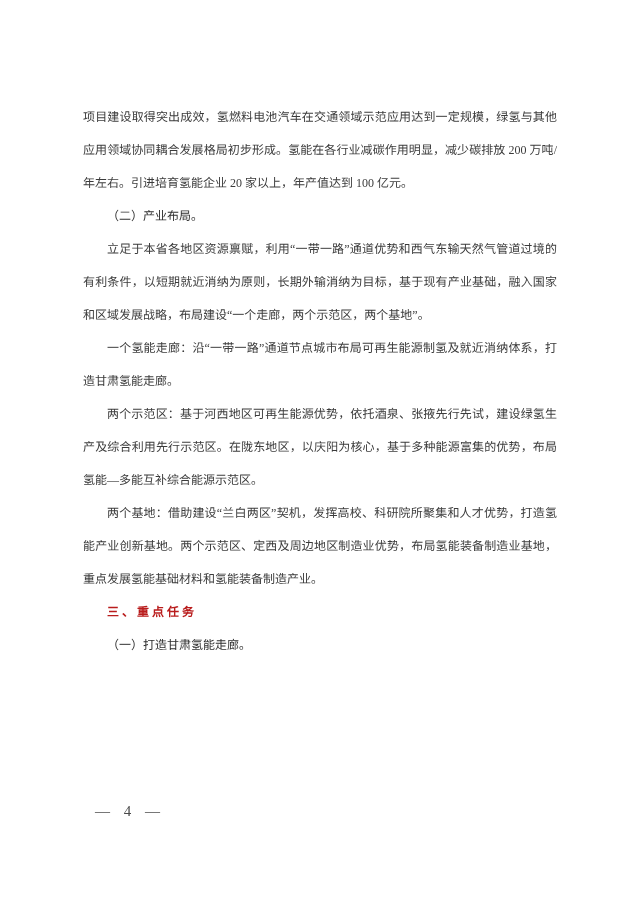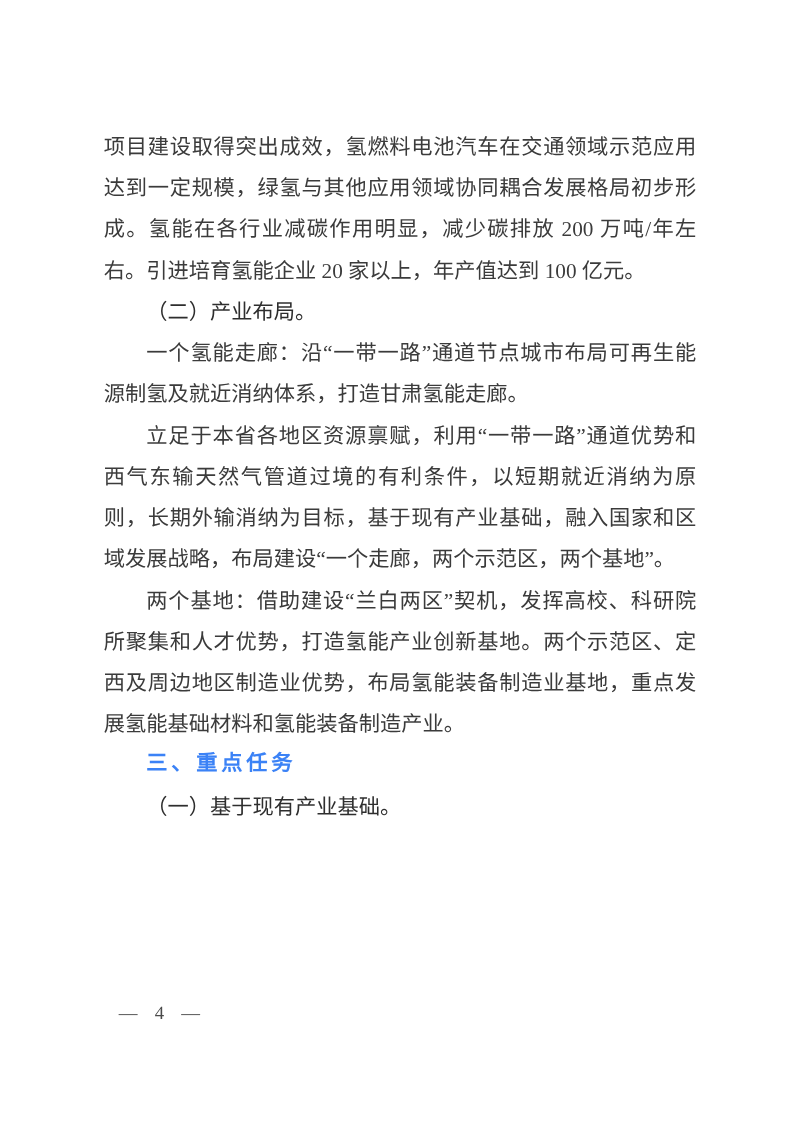--- a/index.html
+++ b/index.html
@@ -14,21 +14,21 @@
     background: #ffffff;
     font-family: "Liberation Serif", "DejaVu Serif", serif;
     color: #3b3b3b;
     overflow: hidden;
   }
   .content {
     position: absolute;
     left: 83px;
     width: 474px;
     top: 101px;
-    font-size: 17px;
+    font-size: 12px;
     line-height: 33px;
     text-align: justify;
     text-justify: inter-character;
   }
   .content p {
     margin: 0;
     padding: 0;
   }
   .para {
     text-indent: 2em;
@@ -37,41 +37,42 @@
     text-indent: 0;
   }
   .heading-kai {
     text-indent: 2em;
     font-weight: normal;
     color: #2e2e2e;
   }
   .heading-hei {
     text-indent: 2em;
     font-weight: bold;
-    font-family: Liberation Mono, monospace;
-    color: #3b82f6;
+    font-family: Liberation Serif, serif;
+    color: #b91c1c;
     letter-spacing: 3px;
   }
   .page-footer {
     position: absolute;
     left: 95px;
     top: 801px;
     font-size: 15px;
     line-height: 20px;
     color: #4a4a4a;
     word-spacing: 10px;
   }
 </style>
 </head>
 <body>
 
 <div class="page">
   <div class="content">
     <p class="para no-indent">项目建设取得突出成效，氢燃料电池汽车在交通领域示范应用达到一定规模，绿氢与其他应用领域协同耦合发展格局初步形成。氢能在各行业减碳作用明显，减少碳排放 200 万吨/年左右。引进培育氢能企业 20 家以上，年产值达到 100 亿元。</p>
     <p class="heading-kai">（二）产业布局。</p>
+    <p class="para">立足于本省各地区资源禀赋，利用“一带一路”通道优势和西气东输天然气管道过境的有利条件，以短期就近消纳为原则，长期外输消纳为目标，基于现有产业基础，融入国家和区域发展战略，布局建设“一个走廊，两个示范区，两个基地”。</p>
     <p class="para">一个氢能走廊：沿“一带一路”通道节点城市布局可再生能源制氢及就近消纳体系，打造甘肃氢能走廊。</p>
-    <p class="para">立足于本省各地区资源禀赋，利用“一带一路”通道优势和西气东输天然气管道过境的有利条件，以短期就近消纳为原则，长期外输消纳为目标，基于现有产业基础，融入国家和区域发展战略，布局建设“一个走廊，两个示范区，两个基地”。</p>
+    <p class="para">两个示范区：基于河西地区可再生能源优势，依托酒泉、张掖先行先试，建设绿氢生产及综合利用先行示范区。在陇东地区，以庆阳为核心，基于多种能源富集的优势，布局氢能—多能互补综合能源示范区。</p>
     <p class="para">两个基地：借助建设“兰白两区”契机，发挥高校、科研院所聚集和人才优势，打造氢能产业创新基地。两个示范区、定西及周边地区制造业优势，布局氢能装备制造业基地，重点发展氢能基础材料和氢能装备制造产业。</p>
     <p class="heading-hei">三、重点任务</p>
-    <p class="heading-kai">（一）基于现有产业基础。</p>
+    <p class="heading-kai">（一）打造甘肃氢能走廊。</p>
   </div>
   <div class="page-footer">— 4 —</div>
 </div>
 
 </body></html>

